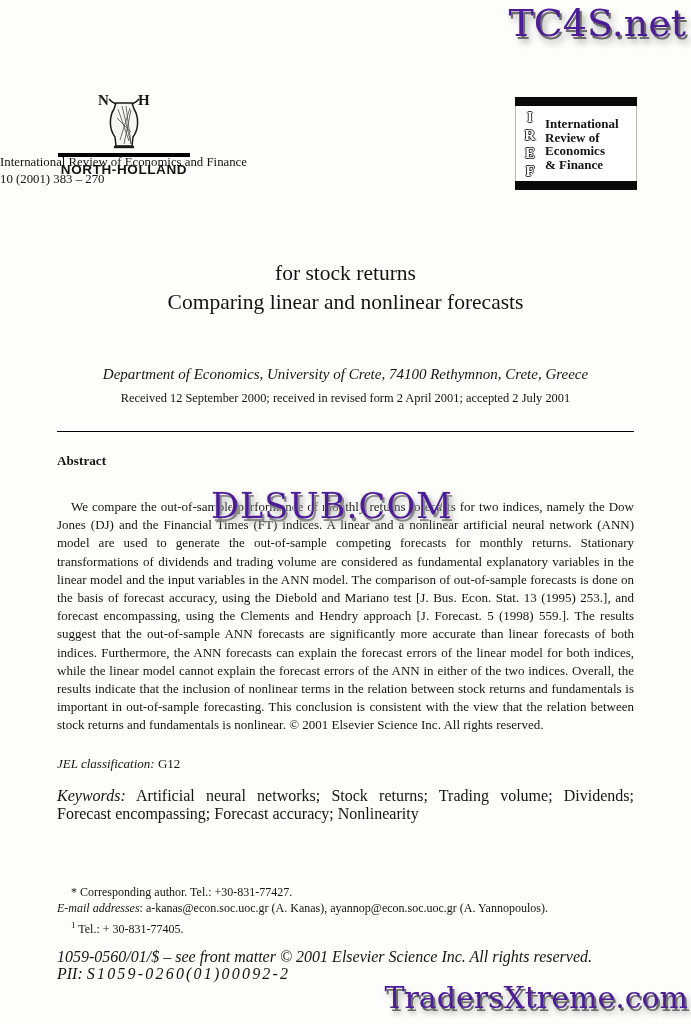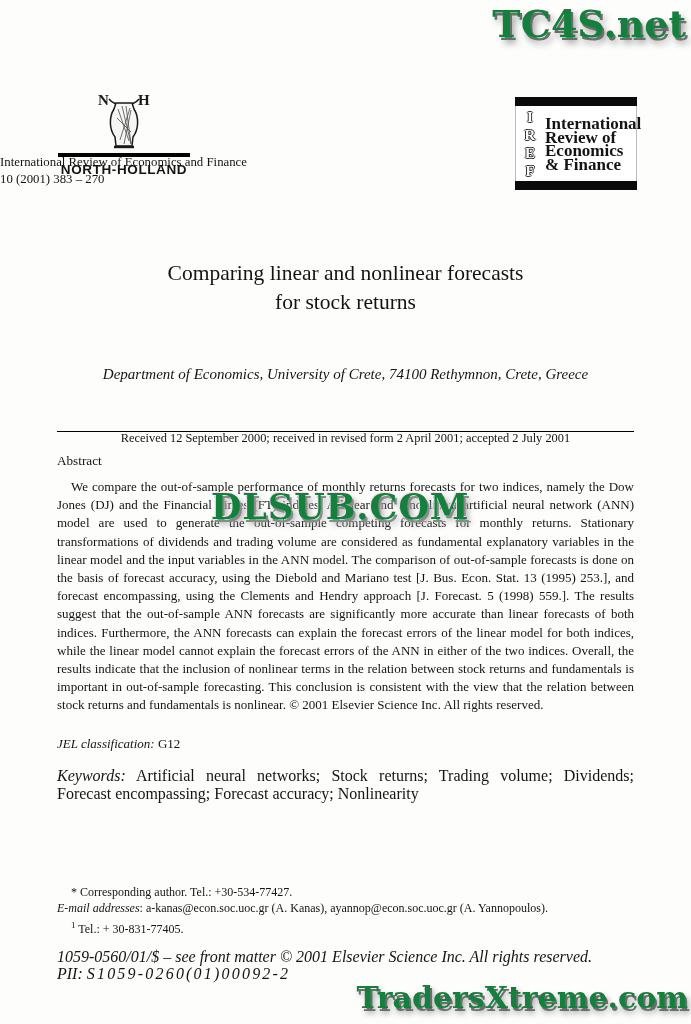--- a/index.html
+++ b/index.html
@@ -24,56 +24,56 @@
 
   .cover { position:absolute; left:515px; top:97px; width:122px; background:#fff; }
   .cover-bar { height:9px; background:#0a0a0a; }
   .cover-body { display:flex; height:75px; padding:3px 2px 3px 4px; border-left:1px solid #bbb; border-right:1px solid #bbb; }
   .cover-iref {
     width:20px; writing-mode:vertical-rl; text-orientation:upright;
     font-weight:bold; font-size:15px; letter-spacing:2px; line-height:20px;
     color:#fbfbfb; text-shadow:1px 0 0 #333,-1px 0 0 #333,0 1px 0 #333,0 -1px 0 #333;
   }
   .cover-title { flex:1; padding-left:5px; padding-top:8px;
-    font-weight:bold; font-size:17px; line-height:13.5px; }
+    font-weight:bold; font-size:13px; line-height:13.5px; }
 
   
   .article-title { position:absolute; left:0; right:0; top:259px; text-align:center;
     font-size:21.5px; line-height:29px; }
   .authors-line { position:absolute; left:0; right:0; top:327px; text-align:center;
     font-size:16.3px; }
   .authors-line sup { font-size:10px; }
   .affiliation { position:absolute; left:0; right:0; top:366px; text-align:center;
     font-style:italic; font-size:15px; }
   .received { position:absolute; left:0; right:0; top:391px; text-align:center;
-    font-size:12.4px;margin-top:40px; }
+    font-size:12.4px; }
 
   .rule { position:absolute; left:57px; width:577px; top:431px; height:1.4px; background:#000; }
 
   
   .main-flow { position:absolute; left:57px; top:453px; width:577px; }
-  .abstract-heading { font-size:13.2px; font-weight:normal; margin-bottom:9px; }
+  .abstract-heading { font-size:13.2px; font-weight:bold; margin-bottom:29px; }
   .abstract-text { font-size:13px; line-height:18.2px; text-align:justify; text-indent:14px;
     margin-bottom:21px; }
   .jel-line { font-size:13px; margin-bottom:15px; }
   .it { font-style:italic; }
   .keywords-line { font-size:16px; line-height:18px; text-align:justify; }
 
   
   .footnotes { position:absolute; left:57px; top:884px; width:577px;
     font-size:12px; line-height:16.4px; }
   .fn-indent { text-indent:14px; }
   .footnotes sup { font-size:9px; }
   .imprint { position:absolute; left:57px; top:949px; width:577px;
     font-size:16px; line-height:16.5px;font-style:italic; }
   .pii-value { letter-spacing:2.2px; }
 
   
-  .wm { position:absolute; font-family:"DejaVu Serif", serif; font-weight:bold;
-    color:#15803d; white-space:nowrap; z-index:5; }
+  .wm { position:absolute; font-family:"DejaVu Serif", serif; font-weight:normal;
+    color:#4c1d95; white-space:nowrap; z-index:5; }
   .wm-top { top:1px; right:5px; font-size:38px;
     text-shadow:2px 3px 0 #6d6d6d, 4px 6px 7px #9a9a9a; }
   .wm-mid { top:486px; left:211px; font-size:35px; letter-spacing:1px;
     text-shadow:-1px -1px 0 #e6e6e6, 2px 3px 0 #8a8a8a, 4px 5px 6px #aaa; }
   .wm-bottom { top:980px; right:3px; font-size:30px;
     text-shadow:2px 3px 0 #6d6d6d, 3px 5px 6px #9a9a9a; }
 </style>
 </head>
 <body>
 
@@ -105,22 +105,22 @@
         <div>International</div>
         <div>Review of</div>
         <div>Economics</div>
         <div>&amp; Finance</div>
       </div>
     </div>
     <div class="cover-bar"></div>
   </div>
 
   <div class="article-title">
+    <div>for stock returns</div>
     <div>Comparing linear and nonlinear forecasts</div>
-    <div>for stock returns</div>
   </div>
 
 
   <div class="affiliation">Department of Economics, University of Crete, 74100 Rethymnon, Crete, Greece</div>
 
   <div class="received">Received 12 September 2000; received in revised form 2 April 2001; accepted 2 July 2001</div>
 
   <div class="rule"></div>
 
   <div class="main-flow">
@@ -130,21 +130,21 @@
     <p class="jel-line">
       <span class="it">JEL classification:</span><span> G12</span>
     </p>
 
     <p class="keywords-line">
       <span class="it">Keywords:</span><span> Artificial neural networks; Stock returns; Trading volume; Dividends; Forecast encompassing; Forecast accuracy; Nonlinearity</span>
     </p>
   </div>
 
   <div class="footnotes">
-    <div class="fn-indent">* Corresponding author. Tel.: +30-534-77427.</div>
+    <div class="fn-indent">* Corresponding author. Tel.: +30-831-77427.</div>
     <div>
       <span class="it">E-mail addresses</span><span>: a-kanas@econ.soc.uoc.gr (A. Kanas), ayannop@econ.soc.uoc.gr (A. Yannopoulos).</span>
     </div>
     <div class="fn-indent">
       <sup>1</sup><span> Tel.: + 30-831-77405.</span>
     </div>
   </div>
 
   <div class="imprint">
     <div>1059-0560/01/$ – see front matter © 2001 Elsevier Science Inc. All rights reserved.</div>

